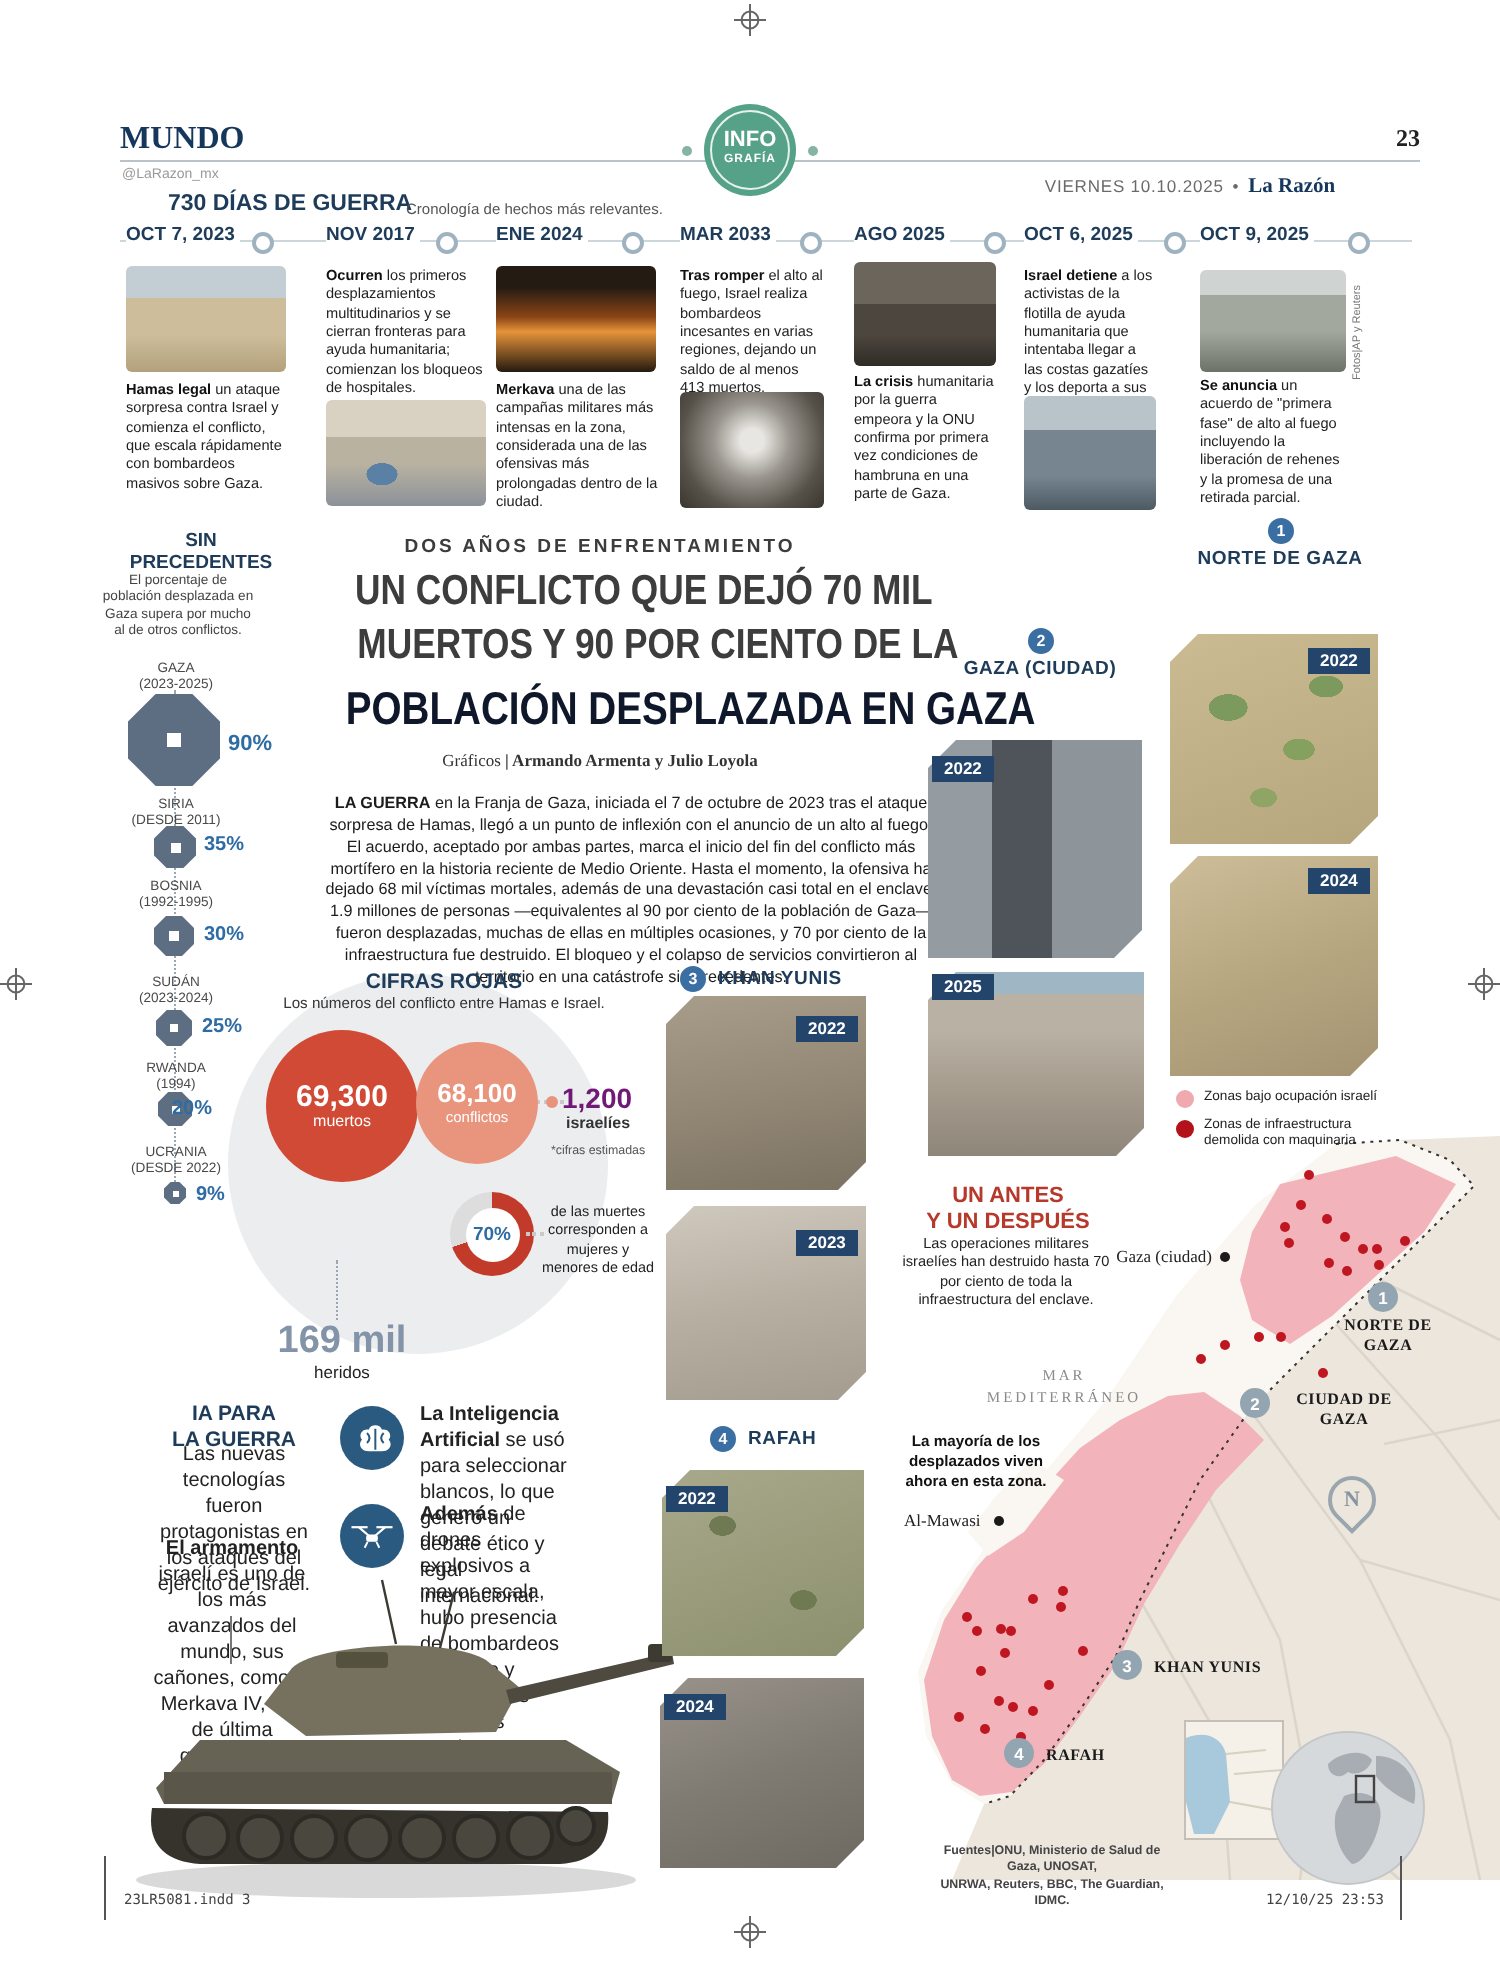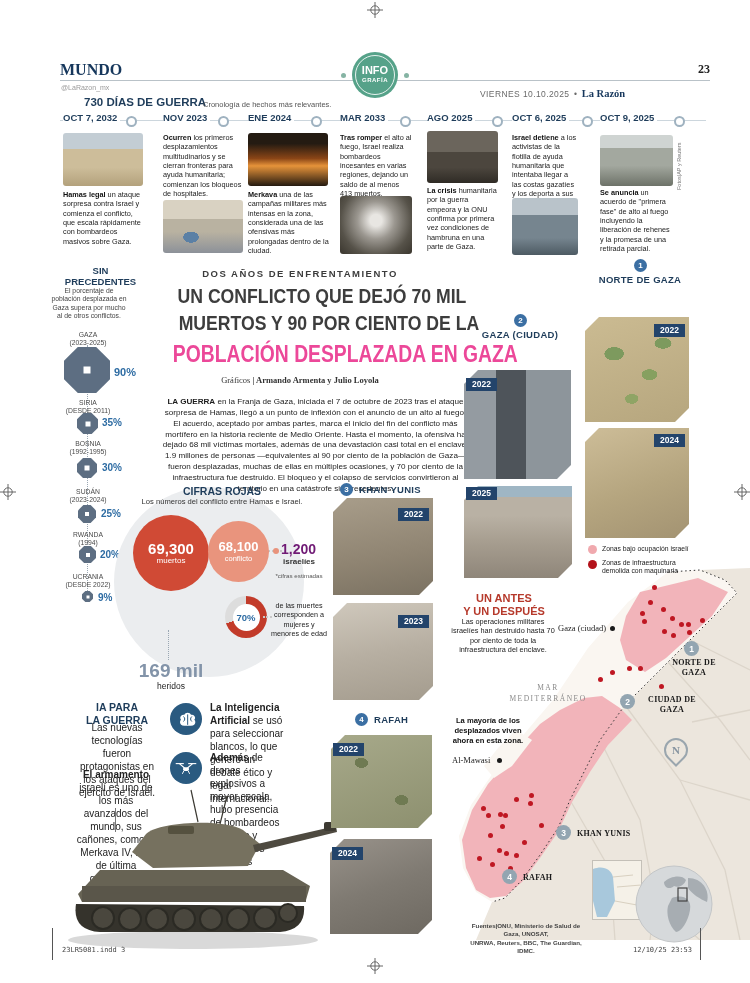--- a/index.html
+++ b/index.html
@@ -41,21 +41,21 @@
   .sp-desc{font-size:6.8px;color:#444;line-height:1.25;}
   .oct-label{font-size:6.8px;color:#4a4a4a;line-height:1.2;}
   .oct{position:absolute;background:#5d6e82;clip-path:polygon(30% 0,70% 0,100% 30%,100% 70%,70% 100%,30% 100%,0 70%,0 30%);}
   .oct i{position:absolute;left:50%;top:50%;transform:translate(-50%,-50%);background:#fff;display:block;}
   .pct{font-size:10px;font-weight:bold;color:#2e6ca3;}
   .dotline-v{position:absolute;border-left:1px dotted #9aa7b3;width:0;}
   
   .kicker{font-size:9.5px;color:#3c3c3c;letter-spacing:1.5px;font-weight:bold;}
   .hl{font-weight:bold;color:#3d3d3d;font-size:21px;line-height:1.18;}
   .hl>span,.hl3>span{display:inline-block;transform:scaleX(.84);transform-origin:center;white-space:nowrap;}
-  .hl3{font-weight:bold;color:#ec4899;font-size:23px;line-height:1.1;}
+  .hl3{font-weight:bold;color:#0f172a;font-size:23px;line-height:1.1;}
   .byline{font-size:8.5px;color:#333;font-family:"Liberation Serif",serif;}
   .byline b{font-family:"Liberation Serif",serif;}
   .bodytext{font-size:8.1px;line-height:1.34;color:#1c1c1c;}
   
   .graycircle{position:absolute;border-radius:50%;background:#ebedef;}
   .cr-title{font-size:10.5px;font-weight:bold;color:#1e3c5a;}
   .cr-sub{font-size:7.6px;color:#333;}
   .bigred{position:absolute;border-radius:50%;background:#d04a35;color:#fff;display:flex;flex-direction:column;align-items:center;justify-content:center;}
   .salmon{background:#e9947d;}
   .bigred .n{font-weight:bold;font-size:15px;line-height:1.05;}
@@ -134,40 +134,40 @@
   <div class="abs section-title" style="left:60px;top:61px">MUNDO</div>
   <div class="abs handle" style="left:61px;top:84px">@LaRazon_mx</div>
   <div class="rule" style="left:60px;top:80px;width:650px"></div>
   <div class="badge" style="left:352px;top:52px">
     <span class="l1">INFO</span>
     <span class="l2">GRAFÍA</span>
   </div>
   <div class="badge-dot" style="left:341px;top:73px"></div>
   <div class="badge-dot" style="left:404px;top:73px"></div>
   <div class="abs pageno" style="left:560px;top:62px;width:150px;text-align:right">23</div>
-  <div class="abs" style="left:480px;top:83px;width:230px;text-align:left">
+  <div class="abs" style="left:480px;top:83px;width:230px;text-align:center">
     <span class="dateline">VIERNES 10.10.2025</span>
     <span class="dateline">•</span>
     <span class="brand">La Razón</span>
   </div>
 
   <div class="abs tl-title" style="left:84px;top:96px">730 DÍAS DE GUERRA</div>
   <div class="abs tl-sub" style="left:203px;top:100px">Cronología de hechos más relevantes.</div>
 
   <div class="rule" style="left:60px;top:120px;width:646px;background:#ccd6dd"></div>
   <div class="tl-ring" style="left:126px;top:116px"></div>
   <div class="tl-ring" style="left:218px;top:116px"></div>
   <div class="tl-ring" style="left:311px;top:116px"></div>
   <div class="tl-ring" style="left:400px;top:116px"></div>
   <div class="tl-ring" style="left:492px;top:116px"></div>
   <div class="tl-ring" style="left:582px;top:116px"></div>
   <div class="tl-ring" style="left:674px;top:116px"></div>
 
-  <div class="abs tl-date" style="left:63px;top:112px">OCT 7, 2032</div>
-  <div class="abs tl-date" style="left:163px;top:112px">NOV 2023</div>
+  <div class="abs tl-date" style="left:63px;top:112px">OCT 7, 2023</div>
+  <div class="abs tl-date" style="left:163px;top:112px">NOV 2017</div>
   <div class="abs tl-date" style="left:248px;top:112px">ENE 2024</div>
   <div class="abs tl-date" style="left:340px;top:112px">MAR 2033</div>
   <div class="abs tl-date" style="left:427px;top:112px">AGO 2025</div>
   <div class="abs tl-date" style="left:512px;top:112px">OCT 6, 2025</div>
   <div class="abs tl-date" style="left:600px;top:112px">OCT 9, 2025</div>
 
   <div class="photo ph1" style="left:63px;top:133px;width:80px;height:53px"></div>
   <div class="abs tl-text" style="left:63px;top:190px;width:82px"><b>Hamas legal</b><span> un ataque sorpresa contra Israel y comienza el conflicto, que escala rápidamente con bombardeos masivos sobre Gaza.</span></div>
 
   <div class="abs tl-text" style="left:163px;top:133px;width:80px"><b>Ocurren</b><span> los primeros desplazamientos multitudinarios y se cierran fronteras para ayuda humanitaria; comienzan los bloqueos de hospitales.</span></div>
@@ -232,21 +232,21 @@
     </div>
   <div class="abs pct" style="left:101px;top:508px">25%</div>
 
   <div class="abs oct-label ctr" style="left:52px;top:531px;width:72px">
       <div>RWANDA</div>
       <div>(1994)</div>
     </div>
   <div class="oct" style="left:79px;top:546px;width:17px;height:17px">
       <i style="width:4px;height:4px"></i>
     </div>
-  <div class="abs pct" style="left:100px;top:549px">20%</div>
+  <div class="abs pct" style="left:86px;top:549px">20%</div>
 
   <div class="abs oct-label ctr" style="left:52px;top:573px;width:72px">
       <div>UCRANIA</div>
       <div>(DESDE 2022)</div>
     </div>
   <div class="oct" style="left:82px;top:591px;width:11px;height:11px">
       <i style="width:3px;height:3px"></i>
     </div>
   <div class="abs pct" style="left:98px;top:592px">9%</div>
 
@@ -260,21 +260,21 @@
   <div class="graycircle" style="left:114px;top:487px;width:190px;height:190px"></div>
   <div class="abs cr-title ctr" style="left:142px;top:485px;width:160px">CIFRAS ROJAS</div>
   <div class="abs cr-sub ctr" style="left:132px;top:497px;width:180px">Los números del conflicto entre Hamas e Israel.</div>
   <div class="dots-h" style="left:240px;top:550px;width:42px"></div>
   <div class="bigred" style="left:133px;top:515px;width:76px;height:76px">
     <span class="n">69,300</span>
     <span class="t">muertos</span>
   </div>
   <div class="bigred salmon" style="left:208px;top:521px;width:61px;height:61px">
     <span class="n" style="font-size:13px">68,100</span>
-    <span class="t" style="font-size:7.5px">conflicto</span>
+    <span class="t" style="font-size:7.5px">conflictos</span>
   </div>
   <div class="abs" style="left:273px;top:548px;width:6px;height:6px;border-radius:50%;background:#e8937c"></div>
   <div class="abs num1200" style="left:281px;top:541px">1,200</div>
   <div class="abs lab1200 ctr" style="left:274px;top:557px;width:50px">israelíes</div>
   <div class="abs foot1200 ctr" style="left:272px;top:572px;width:54px">*cifras estimadas</div>
   <div class="donut" style="left:225px;top:596px;width:42px;height:42px">
     <div>70%</div>
   </div>
   <div class="dots-h" style="left:263px;top:616px;width:9px"></div>
   <div class="abs donut-text ctr" style="left:270px;top:601px;width:58px">de las muertes corresponden a mujeres y menores de edad</div>
@@ -392,21 +392,21 @@
   <div class="abs legend-text" style="left:602px;top:559px;width:86px">Zonas de infraestructura demolida con maquinaria</div>
 
   <div class="abs antes-title ctr" style="left:452px;top:592px;width:104px">
       <div>UN ANTES</div>
       <div>Y UN DESPUÉS</div>
     </div>
   <div class="abs smalltext ctr" style="left:448px;top:617px;width:110px;font-size:7.3px">Las operaciones militares israelíes han destruido hasta 70 por ciento de toda la infraestructura del enclave.</div>
 
   <div class="abs map-serif" style="left:530px;top:623px;width:76px;text-align:right;font-size:8.5px">Gaza (ciudad)</div>
   <div class="blackdot" style="left:610px;top:626px"></div>
-  <div class="abs sea-label ctr" style="left:508px;top:682px;width:80px">
+  <div class="abs sea-label ctr" style="left:492px;top:682px;width:80px">
       <div>MAR</div>
       <div>MEDITERRÁNEO</div>
     </div>
   <div class="gcirc" style="left:684px;top:641px">1</div>
   <div class="abs place ctr" style="left:662px;top:658px;width:64px">
       <div>NORTE DE</div>
       <div>GAZA</div>
     </div>
   <div class="gcirc" style="left:620px;top:694px">2</div>
   <div class="abs place ctr" style="left:640px;top:695px;width:64px">

